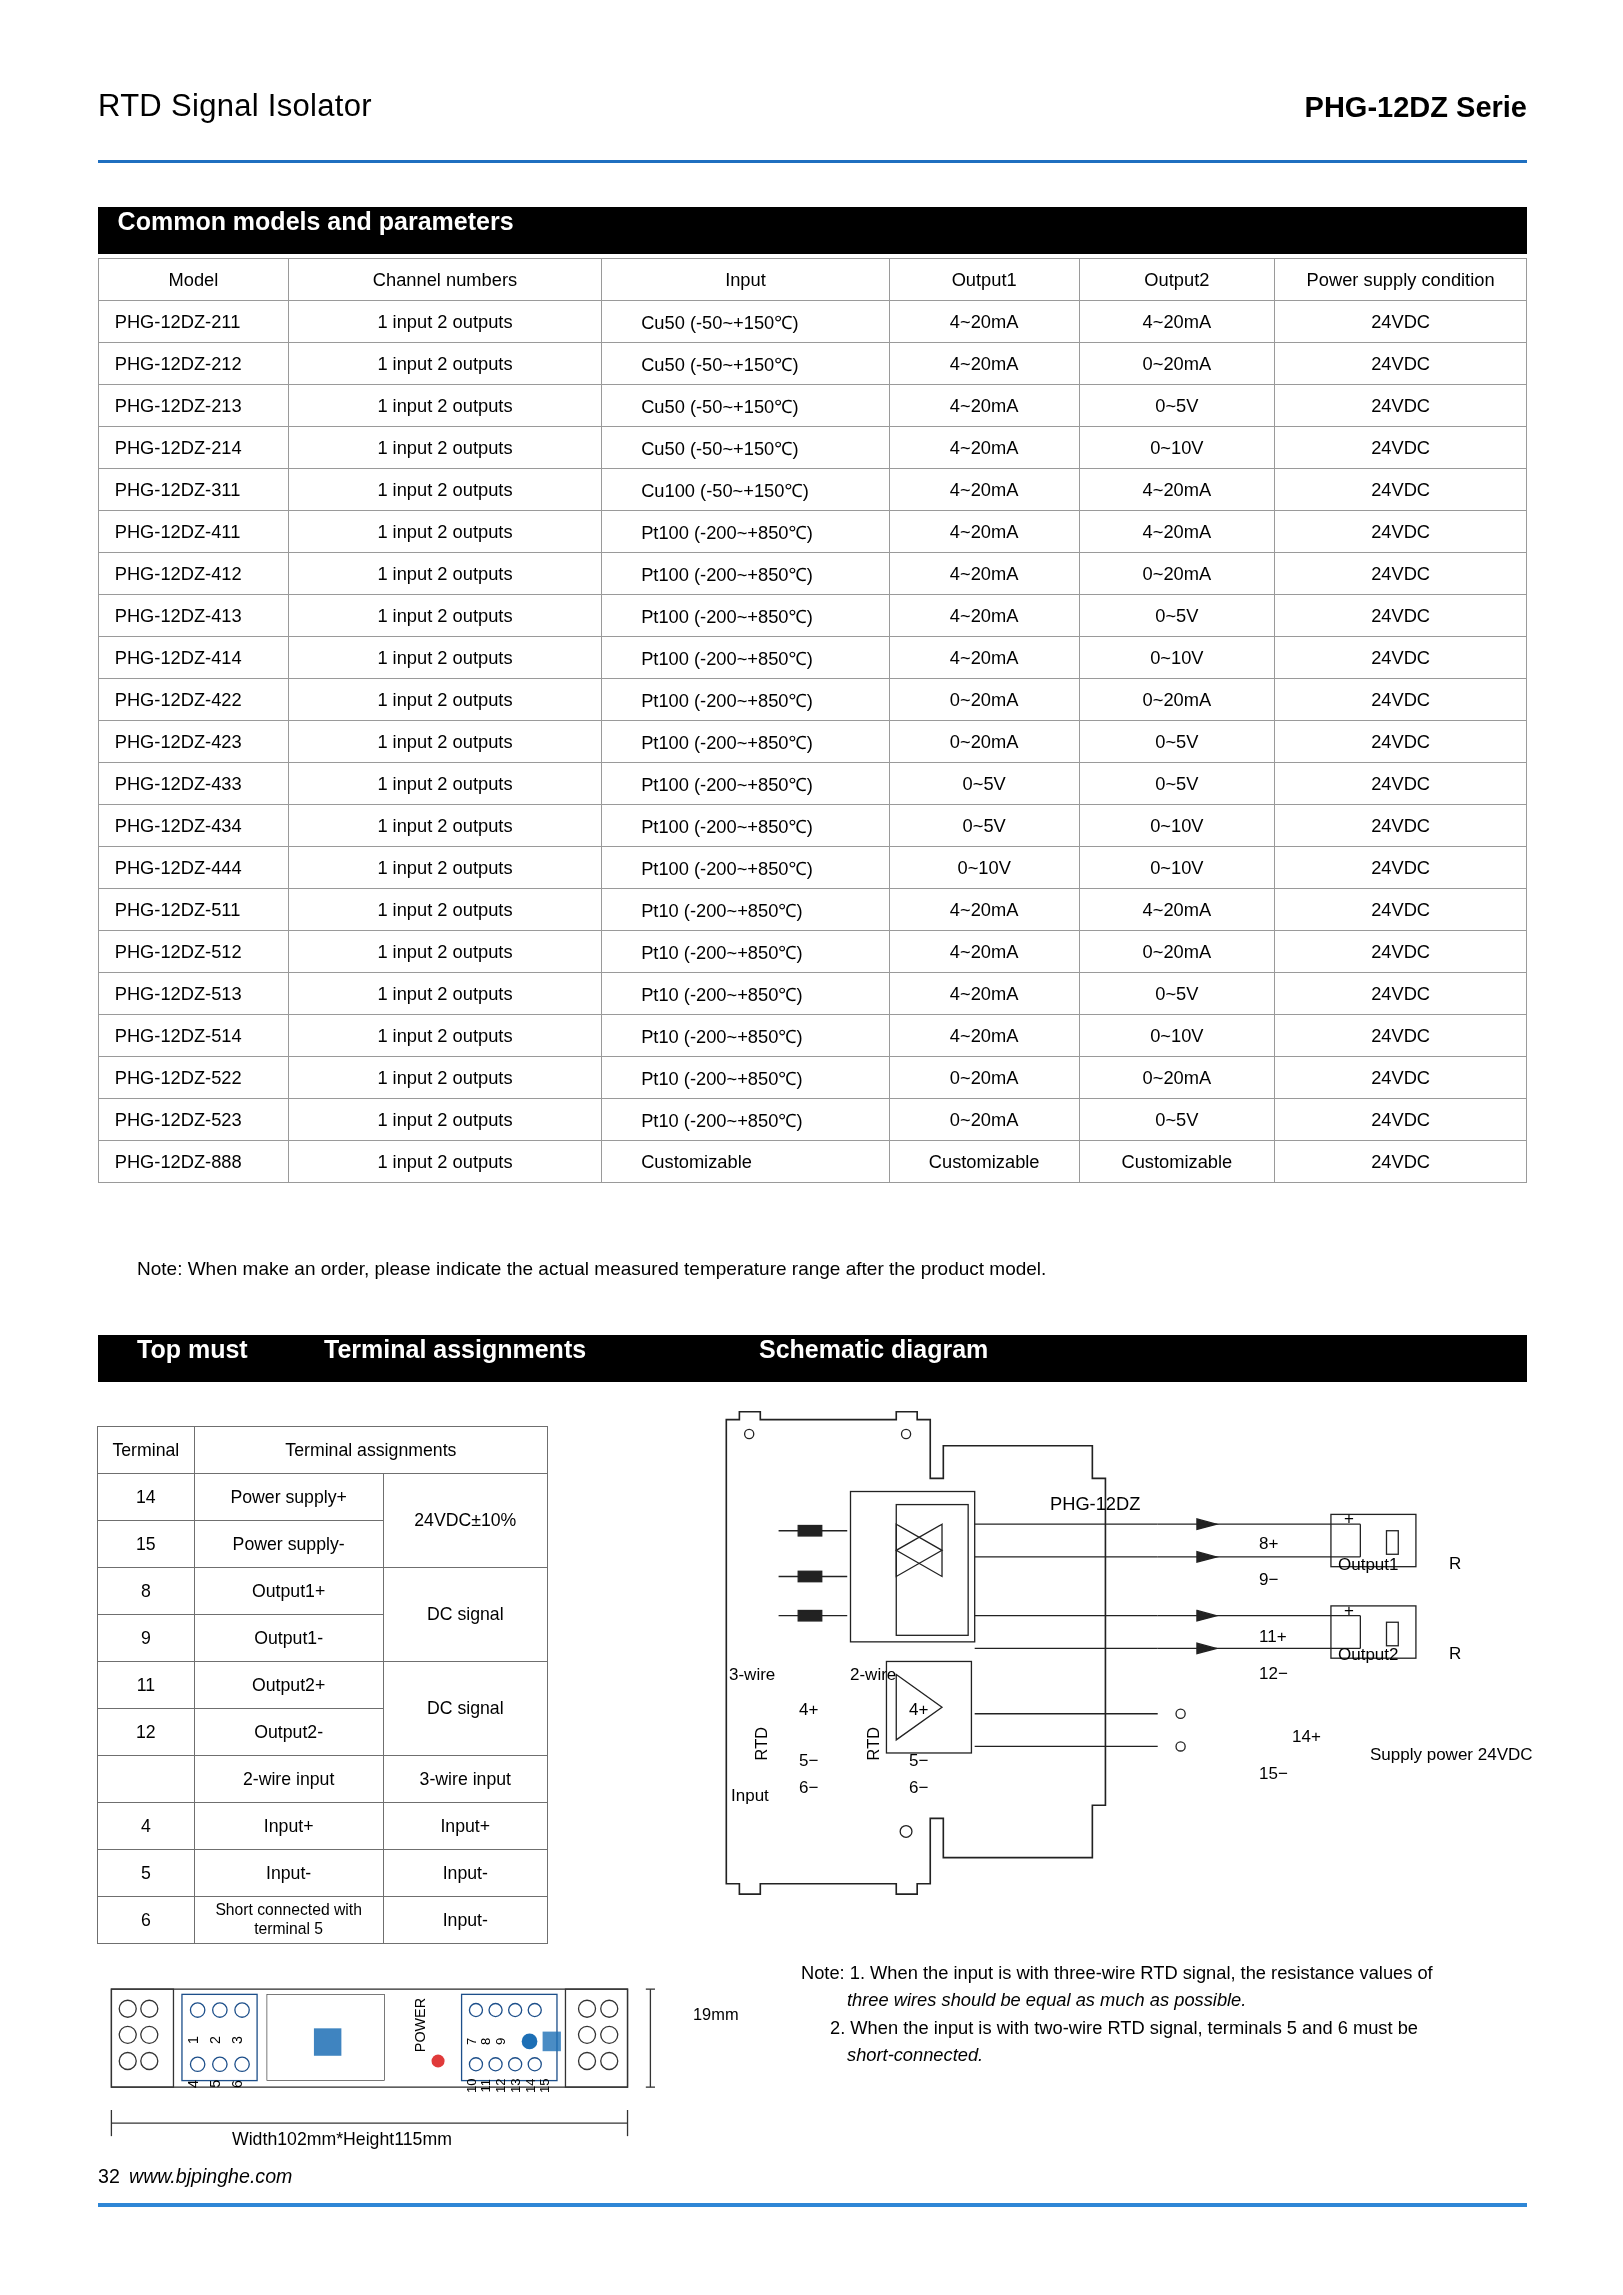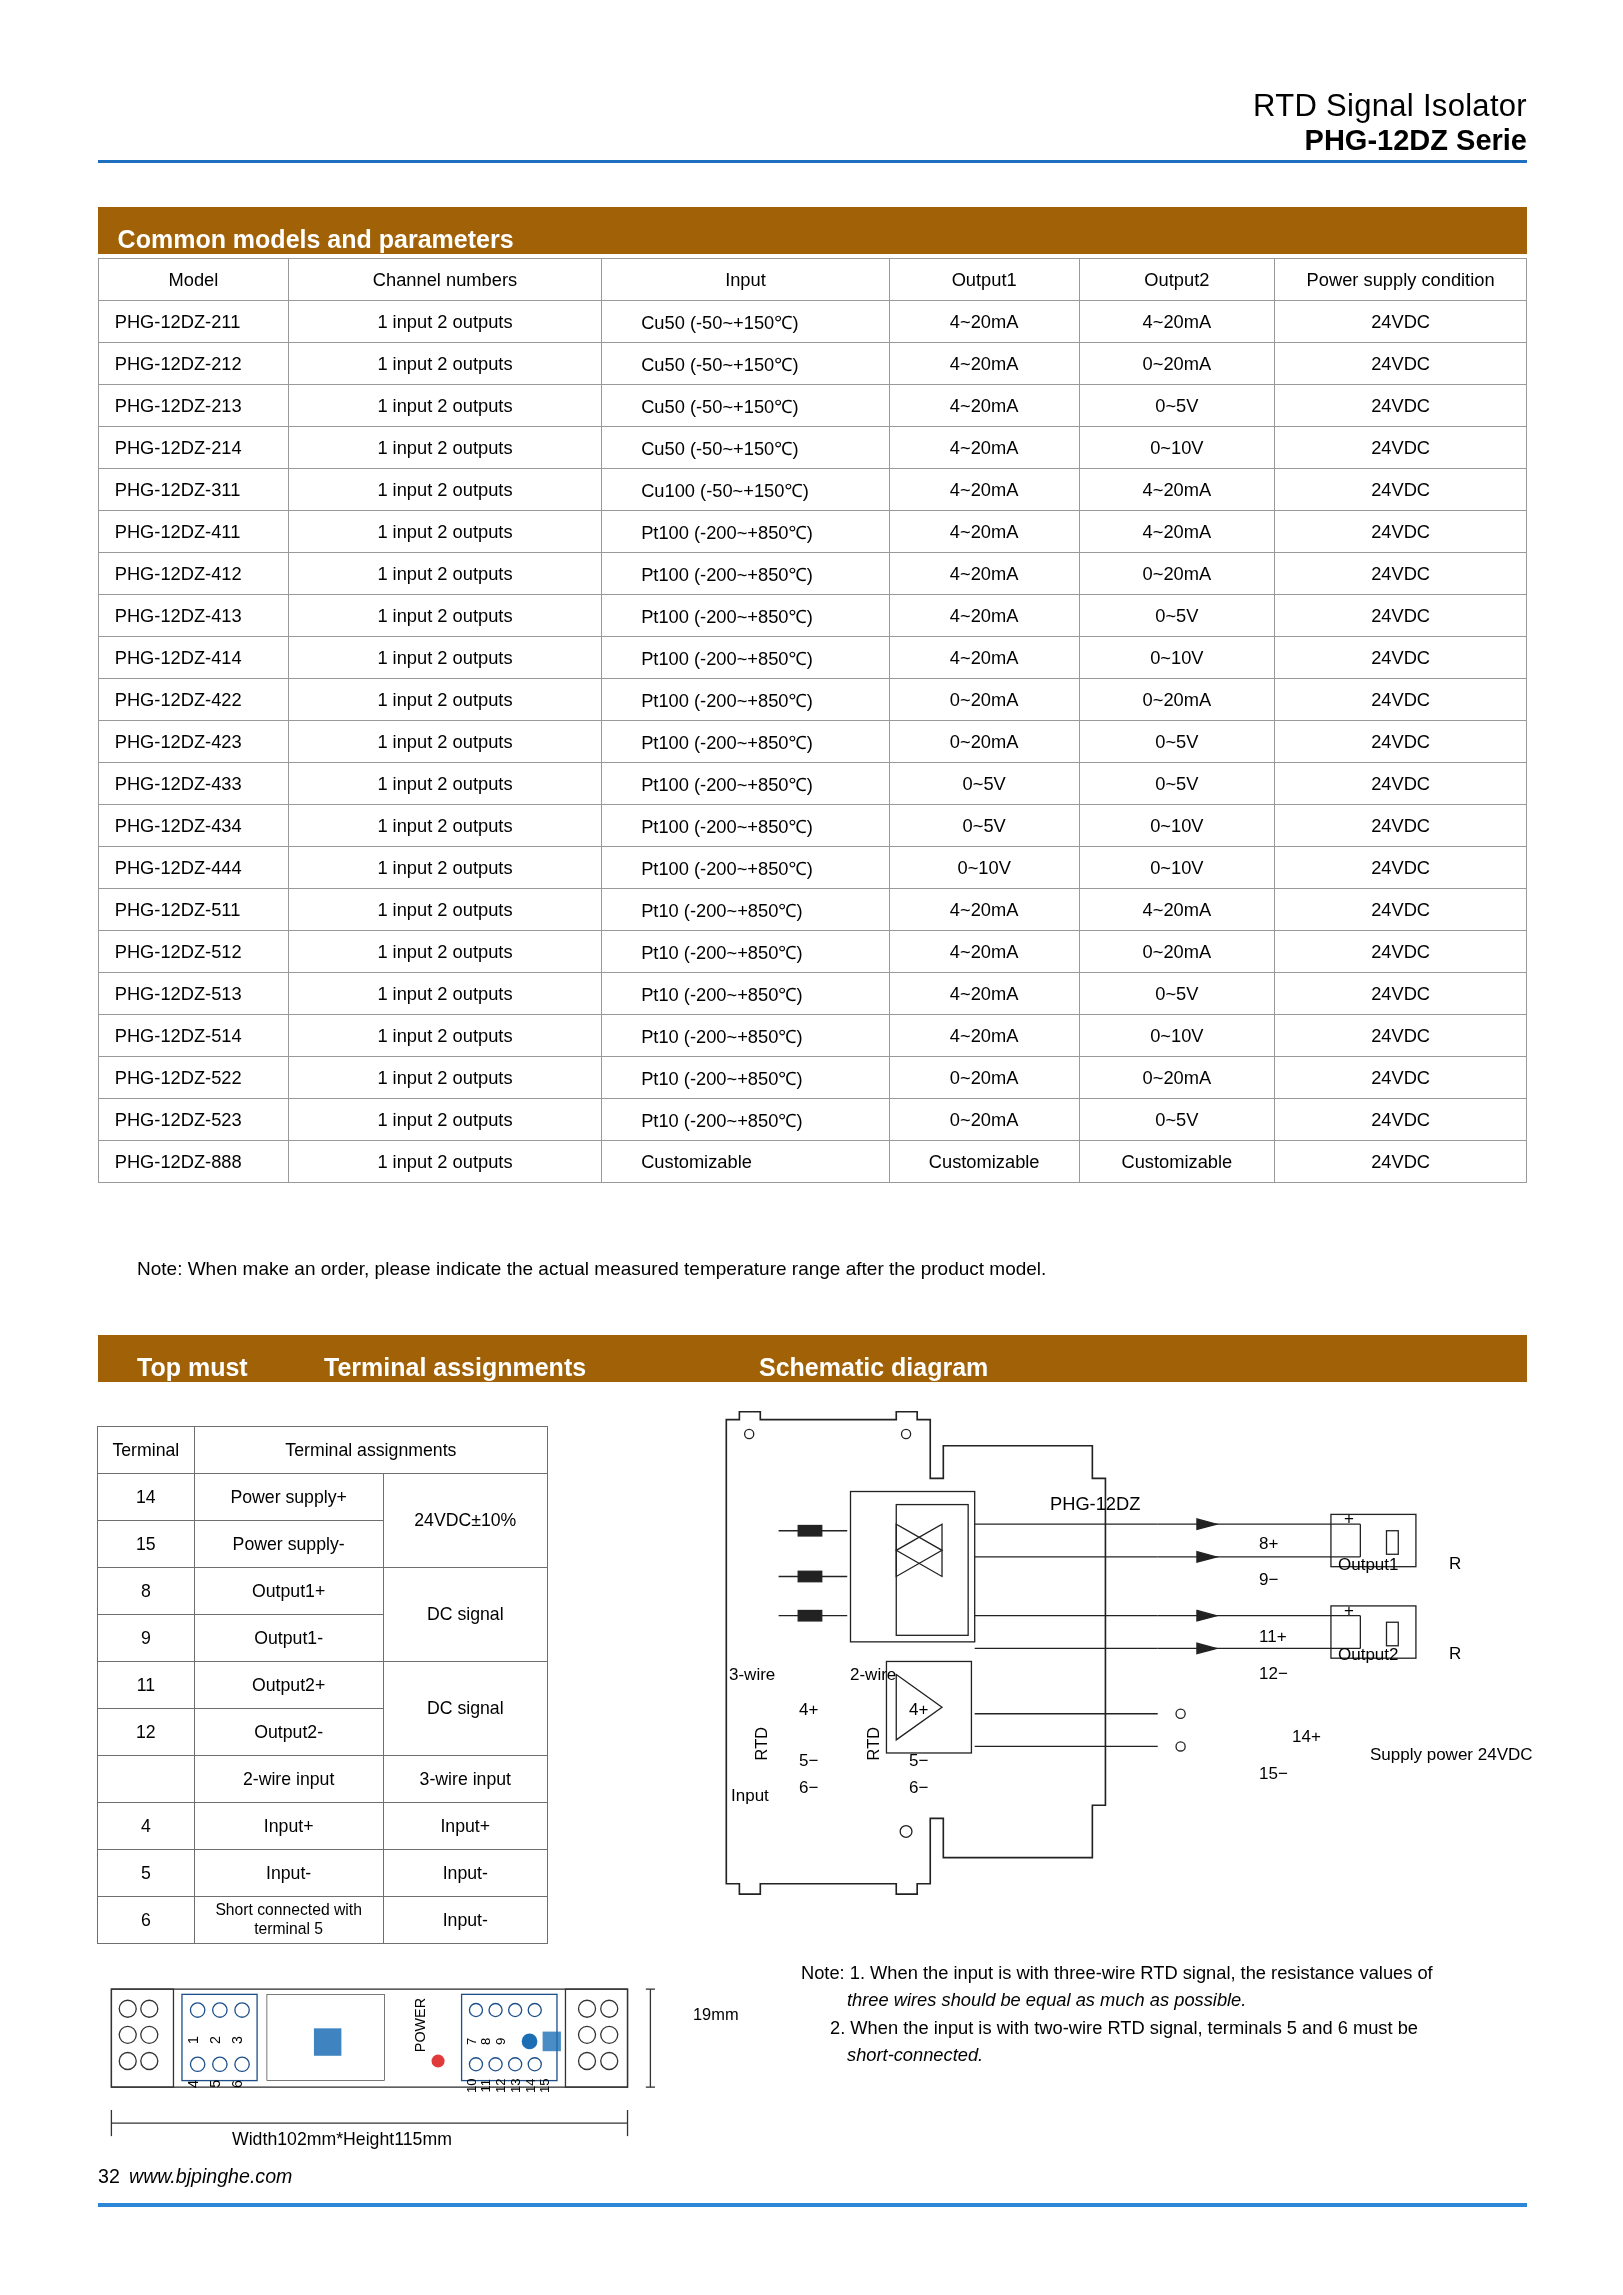--- a/index.html
+++ b/index.html
@@ -21,46 +21,45 @@
   
   .header {
     position: absolute;
     left: 98px;
     top: 88px;
     width: 1429px;
     display: flex;
     align-items: flex-end;
     justify-content: space-between;
     padding-bottom: 9.2px;
-    flex-direction: column;
   }
   .header-title {
     font-size: 31px;
     letter-spacing: 0.3px;
   }
   .header-right {
     font-size: 29px;
     font-weight: bold;
   }
   .header-rule {
     position: absolute;
     left: 98px;
     top: 160px;
     width: 1429px;
     height: 3.3px;
     background: #1f6fc0;
   }
   
   .section-bar {
     position: absolute;
-    background: #a16207;
+    background: #000000;
     color: #fff;
     font-weight: bold;
     display: flex;
-    align-items: flex-end;
+    align-items: flex-start;
   }
   .section-bar .bar-label { white-space: nowrap; }
 
   #bar-common {
     left: 98px;
     top: 207px;
     width: 1429px;
     height: 47px;
     font-size: 25px;
     padding-left: 19.6px;

